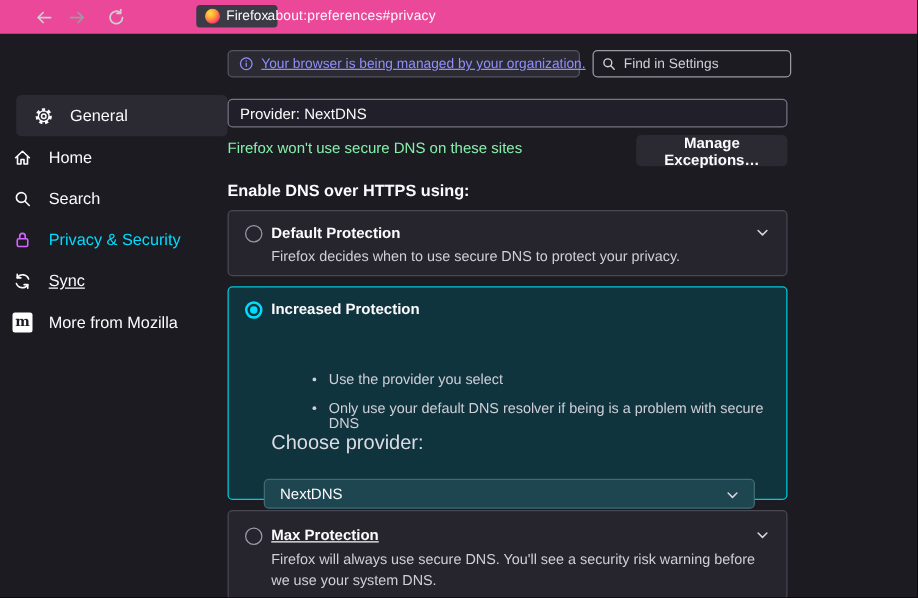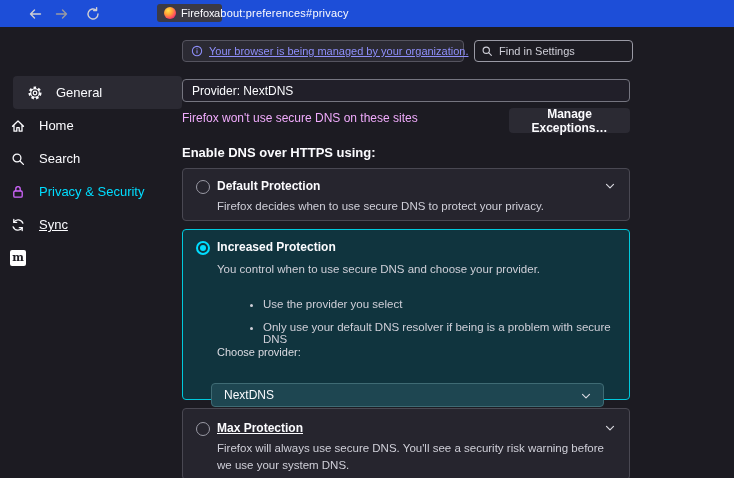--- a/index.html
+++ b/index.html
@@ -5,21 +5,21 @@
   * { box-sizing: border-box; }
   html,body { margin:0; padding:0; background:#000; }
   #page {
     position: relative; width: 734px; height: 478px; overflow: hidden;
     background: #1c1b22; font-family: "Liberation Sans", sans-serif;
     color: #fbfbfe; -webkit-font-smoothing: antialiased;
   }
   
   #chrome {
     position: absolute; top:0; left:0; width:734px; height:27px;
-    background:#1d4ed8; display:flex; align-items:center;padding-left:16px;
+    background:#ec4899; display:flex; align-items:center;padding-left:16px;
   }
   .nav-btn { width:16px; height:16px; margin-left:11px; color:#cfcfd3; cursor:pointer; }
   .nav-btn.dim { color:#9a9aa2; }
   .nav-btn svg { width:16px; height:16px; display:block; }
   #url-chip {
     position:absolute; left:157px; top:4px; height:18px;
     display:flex; align-items:center; gap:5px; padding:0 7px;
     background:#3b3a45; border-radius:3px; font-size:11px; color:#fbfbfe;
   }
   #ff-logo {
@@ -59,21 +59,21 @@
   #search-wrap input::placeholder { color:#cfcfd8; }
   #search-wrap .mag { position:absolute; left:7px; top:5px; width:12px; height:12px; color:#cfcfd8; pointer-events:none; }
   #search-wrap .mag svg { width:12px; height:12px; display:block; }
 
   
   #provider-box {
     position:absolute; left:182px; top:79px; width:448px; height:23px;
     border:1px solid #757580; border-radius:4px; display:flex; align-items:center;
     padding-left:9px; font-size:12px; color:#fbfbfe; background:#211f29;
   }
-  #exceptions-note { position:absolute; left:182px; top:111px; font-size:12px; color:#f0abfc; }
+  #exceptions-note { position:absolute; left:182px; top:111px; font-size:12px; color:#86efac; }
   #manage-btn {
     position:absolute; left:509px; top:108px; width:121px; height:25px;
     background:#2b2a33; border:none; border-radius:4px; color:#fbfbfe;
     font-size:12px; font-weight:600; font-family:"Liberation Sans", sans-serif;
     display:flex; align-items:center; justify-content:center; cursor:pointer;
   }
   #doh-heading { position:absolute; left:182px; top:145px; font-size:13px; font-weight:700; color:#fbfbfe; }
 
   .card {
     position:absolute; left:182px; width:448px;
@@ -96,21 +96,21 @@
   .opt-desc  { position:absolute; left:34px; font-size:11.5px; color:#cfcfd8; line-height:1.45; }
   .chev { position:absolute; right:12px; top:10px; width:14px; height:14px; color:#d7d7de; }
   .chev svg { width:14px; height:14px; display:block; }
 
   #card-increased .opt-desc { top:31px; }
   #inc-bullets {
     position:absolute; left:50px; top:52px; margin:16px; padding:0 0 0 14px;
     font-size:11.5px; color:#cfcfd8;
   }
   #inc-bullets li { margin-bottom:11px; }
-  #choose-label { position:absolute; left:34px; top:116px; font-size:11px; color:#dcdce3; }
+  #choose-label { position:absolute; left:34px; top:116px; font-size:16px; color:#dcdce3; }
   #provider-select {
     position:absolute; left:28px; top:139px; width:393px; height:24px;
     background:#1e4651; border:1px solid #3f6b74; border-radius:4px;
     display:flex; align-items:center; padding-left:12px; font-size:12px; color:#fbfbfe; cursor:pointer;margin-top:14px;
   }
   #provider-select .chev { top:5px; right:10px; }
 
   #card-default .opt-desc { top:29px; }
   #card-max .opt-desc { top:31px; width:404px; }
   #card-max .radio { top:13px; }
@@ -186,20 +186,21 @@
       <svg viewBox="0 0 16 16">
           <path d="M12.9 6.2 A5.1 5.1 0 0 0 3.8 5.2 M3.1 9.8 A5.1 5.1 0 0 0 12.2 10.8" fill="none" stroke="currentColor" stroke-width="1.3" stroke-linecap="round"></path>
           <path d="M3.8 2.4 v2.9 h2.9" fill="none" stroke="currentColor" stroke-width="1.3" stroke-linecap="round" stroke-linejoin="round"></path>
           <path d="M12.2 13.6 v-2.9 h-2.9" fill="none" stroke="currentColor" stroke-width="1.3" stroke-linecap="round" stroke-linejoin="round"></path>
         </svg>
     </span>
     <span class="s-label">Sync</span>
   </div>
   <div class="side-row" style="top:241px;">
     <span class="s-icon" style="background:#fff;border-radius:2px;color:#1c1b22;display:flex;align-items:center;justify-content:center;font:700 11px 'DejaVu Serif', serif;">m</span>
+    <span class="s-label">More from Mozilla</span>
   </div>
 
   <div id="managed-banner">
     <span class="info">
       <svg viewBox="0 0 16 16">
           <circle cx="8" cy="8" r="6.2" fill="none" stroke="currentColor" stroke-width="1.4"></circle>
           <rect x="7.3" y="7" width="1.4" height="4.2" fill="currentColor"></rect>
           <rect x="7.3" y="4.4" width="1.4" height="1.4" fill="currentColor"></rect>
         </svg>
     </span>
@@ -232,21 +233,20 @@
       <svg viewBox="0 0 16 16">
           <path d="M4 6.2 L8 10.2 L12 6.2" fill="none" stroke="currentColor" stroke-width="1.4" stroke-linecap="round" stroke-linejoin="round"></path>
         </svg>
     </span>
     <span class="opt-desc">Firefox decides when to use secure DNS to protect your privacy.</span>
   </div>
 
   <div class="card" id="card-increased">
     <span class="radio selected"></span>
     <span class="opt-label">Increased Protection</span>
-    <span class="opt-desc">You control when to use secure DNS and choose your provider.</span>
     <ul id="inc-bullets">
       <li>Use the provider you select</li>
       <li>Only use your default DNS resolver if being is a problem with secure DNS</li>
     </ul>
     <span id="choose-label">Choose provider:</span>
     <div id="provider-select">
       <span>NextDNS</span>
       <span class="chev">
         <svg viewBox="0 0 16 16">
             <path d="M4 6.2 L8 10.2 L12 6.2" fill="none" stroke="currentColor" stroke-width="1.4" stroke-linecap="round" stroke-linejoin="round"></path>

